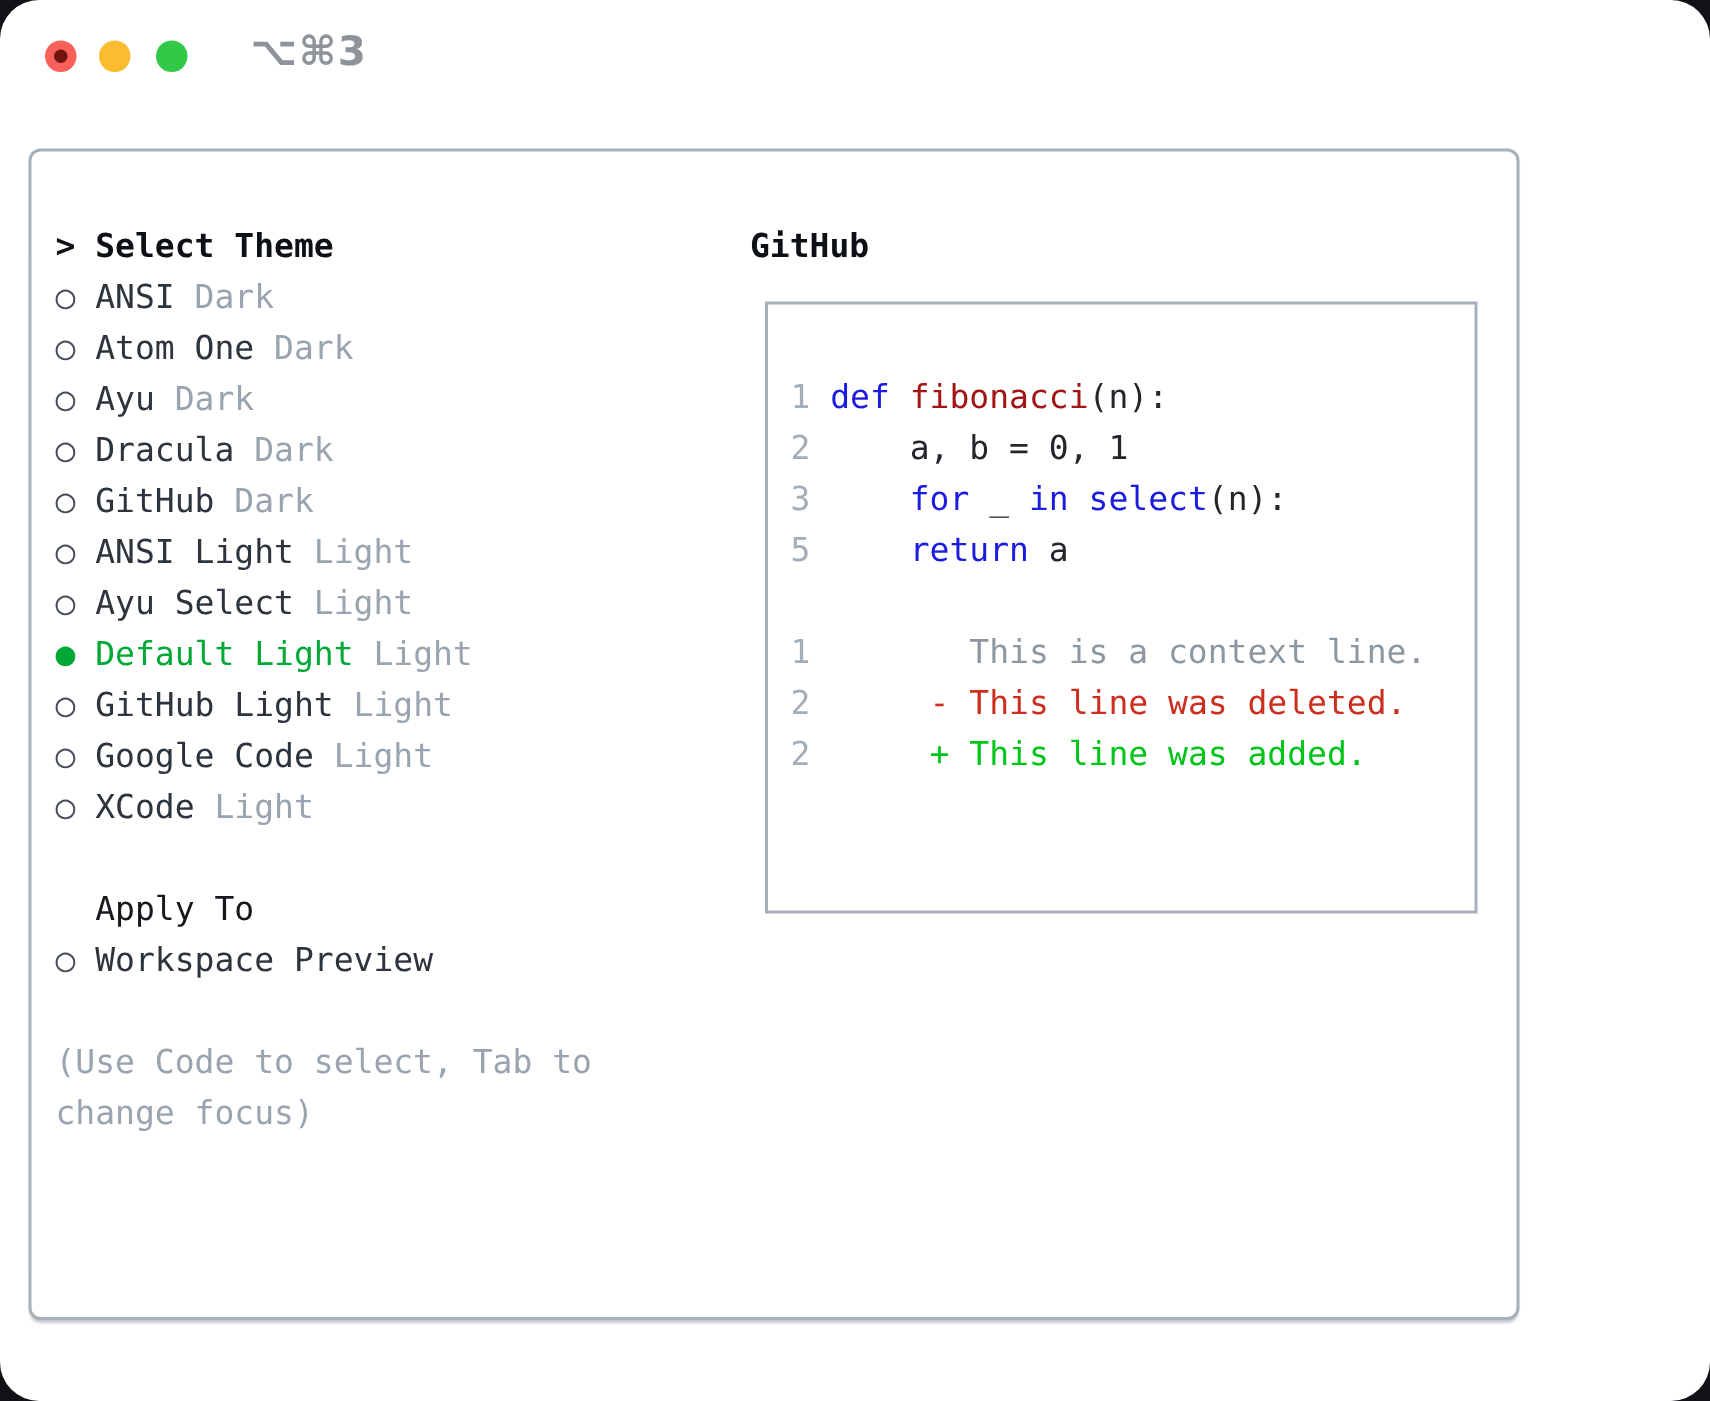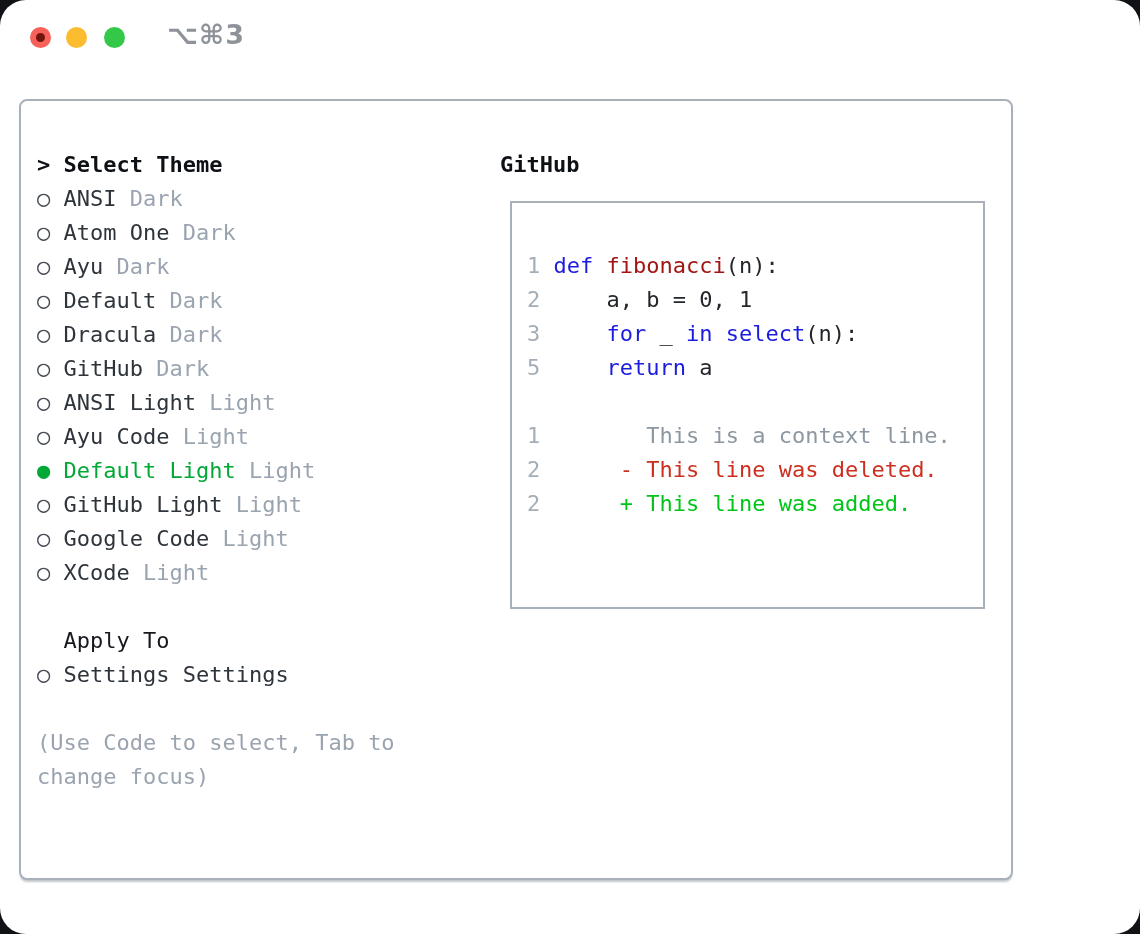--- a/index.html
+++ b/index.html
@@ -57,32 +57,31 @@
   <span class="light light-min"></span>
   <span class="light light-max"></span>
   <span class="shortcut">⌥⌘3</span>
 
   <div class="panel">
     <div class="col-left" id="left-rows">
         <div class="row"><span class="heading">&gt;</span> <span class="heading">Select Theme</span></div>
         <div class="row"><span class="marker">○</span> <span class="label">ANSI</span><span class="dim"> Dark</span></div>
         <div class="row"><span class="marker">○</span> <span class="label">Atom One</span><span class="dim"> Dark</span></div>
         <div class="row"><span class="marker">○</span> <span class="label">Ayu</span><span class="dim"> Dark</span></div>
-        <div class="row"><span class="marker">○</span> <span class="label">Default</span><span class="dim"> Dark</span></div>
         <div class="row"><span class="marker">○</span> <span class="label">Dracula</span><span class="dim"> Dark</span></div>
         <div class="row"><span class="marker">○</span> <span class="label">GitHub</span><span class="dim"> Dark</span></div>
         <div class="row"><span class="marker">○</span> <span class="label">ANSI Light</span><span class="dim"> Light</span></div>
-        <div class="row"><span class="marker">○</span> <span class="label">Ayu Code</span><span class="dim"> Light</span></div>
+        <div class="row"><span class="marker">○</span> <span class="label">Ayu Select</span><span class="dim"> Light</span></div>
         <div class="row"><span class="sel">●</span> <span class="sel">Default Light</span><span class="dim"> Light</span></div>
         <div class="row"><span class="marker">○</span> <span class="label">GitHub Light</span><span class="dim"> Light</span></div>
         <div class="row"><span class="marker">○</span> <span class="label">Google Code</span><span class="dim"> Light</span></div>
         <div class="row"><span class="marker">○</span> <span class="label">XCode</span><span class="dim"> Light</span></div>
         <div class="row"></div>
         <div class="row">  <span class="subheading">Apply To</span></div>
-        <div class="row"><span class="marker">○</span> <span class="label">Settings Settings</span></div>
+        <div class="row"><span class="marker">○</span> <span class="label">Workspace Preview</span></div>
         <div class="row"></div>
         <div class="row"><span class="dim">(Use Code to select, Tab to</span></div>
         <div class="row"><span class="dim">change focus)</span></div>
       </div>
     <div class="col-right">
       <div class="row heading">GitHub</div>
       <div class="preview-box" id="preview-rows">
           <div class="row"><span class="num">1</span><span class="p"> </span><span class="kw">def</span><span class="p"> </span><span class="fn">fibonacci</span><span class="p">(n):</span></div>
           <div class="row"><span class="num">2</span><span class="p">     </span><span class="p">a, b = 0, 1</span></div>
           <div class="row"><span class="num">3</span><span class="p">     </span><span class="kw">for</span><span class="p"> _ </span><span class="kw">in</span><span class="p"> </span><span class="kw">select</span><span class="p">(n):</span></div>

